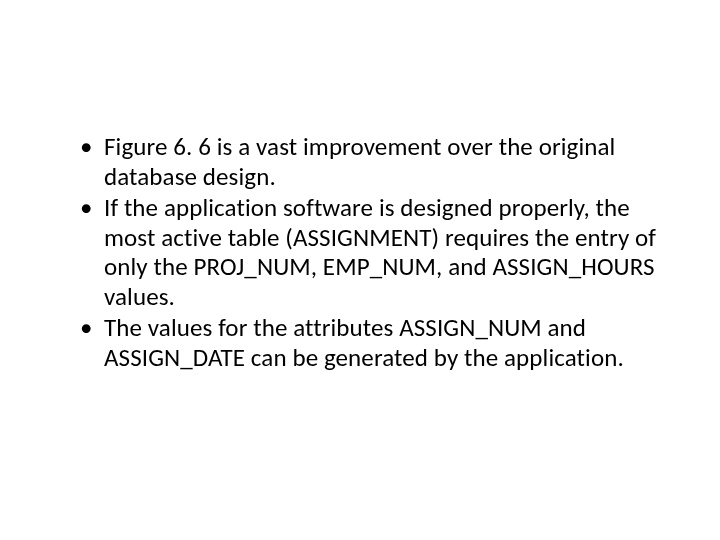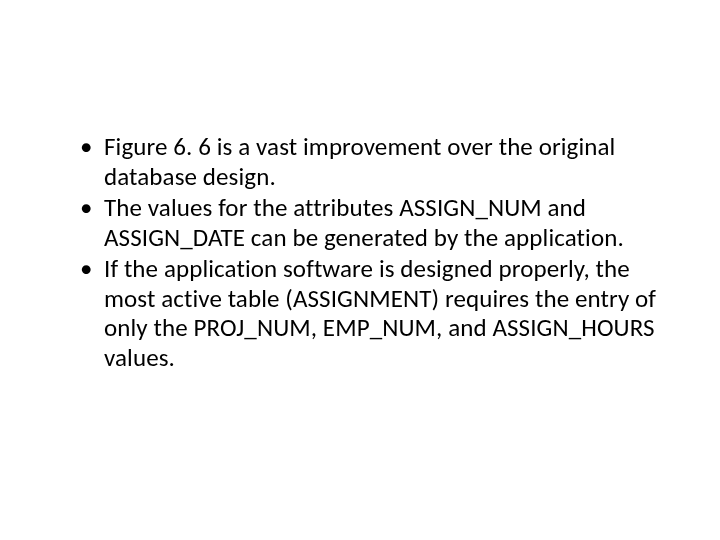--- a/index.html
+++ b/index.html
@@ -39,16 +39,16 @@
     font-size: 25px;
     line-height: 1.18;
   }
 </style>
 </head>
 <body>
 
 <div class="slide">
   <ul class="bullets">
     <li>Figure 6. 6 is a vast improvement over the original database design.</li>
+    <li>If the application software is designed properly, the most active table (ASSIGNMENT) requires the entry of only the PROJ_NUM, EMP_NUM, and ASSIGN_HOURS values.</li>
     <li>The values for the attributes ASSIGN_NUM and ASSIGN_DATE can be generated by the application.</li>
-    <li>If the application software is designed properly, the most active table (ASSIGNMENT) requires the entry of only the PROJ_NUM, EMP_NUM, and ASSIGN_HOURS values.</li>
   </ul>
 </div>
 
 </body></html>

